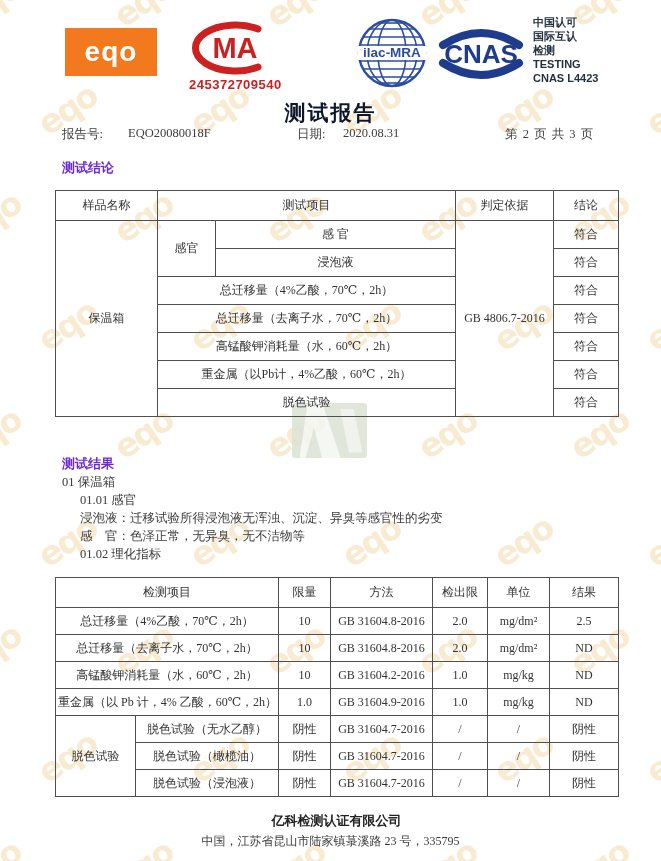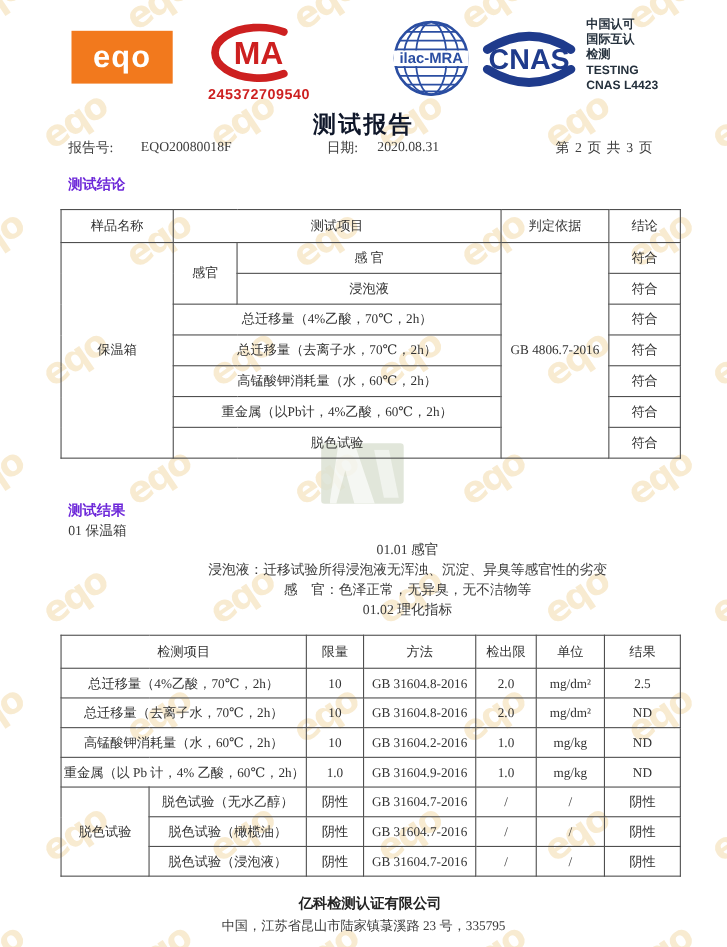--- a/index.html
+++ b/index.html
@@ -53,21 +53,21 @@
     font-size:12px; font-weight:normal; color:#333; padding:0 2px; overflow:hidden; white-space:nowrap; }
   .t1 { width:563px; margin:13px 0 0 55px; }
   .t1 th { height:30px; }
   .t1 td { height:28px; }
   .t2 { width:563px; margin:14px 0 0 55px; }
   .t2 th { height:30px; }
   .t2 td { height:27px; }
   
   .res-block { margin:38px 0 0 0; }
   .res-line { font-size:12.5px; line-height:18px; color:#3a3a3a; margin-left:62px; }
-  .res-line.ind { margin-left:80px;text-align:center; }
+  .res-line.ind { margin-left:80px; }
   
   .footer { margin-top:15px; text-align:center; }
   .f-company { font:bold 13px "Liberation Sans",sans-serif; color:#222;margin-left:12px; }
   .f-address { font-size:12px; color:#3a3a3a; margin-top:3px; }
 </style>
 </head>
 <body>
 
 <div class="page">
   <div class="wm-layer">

